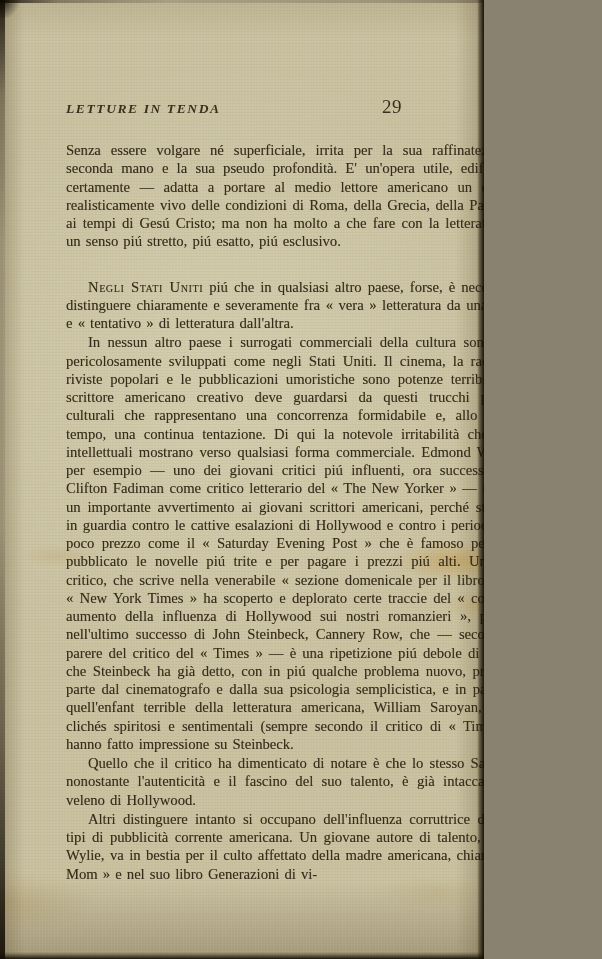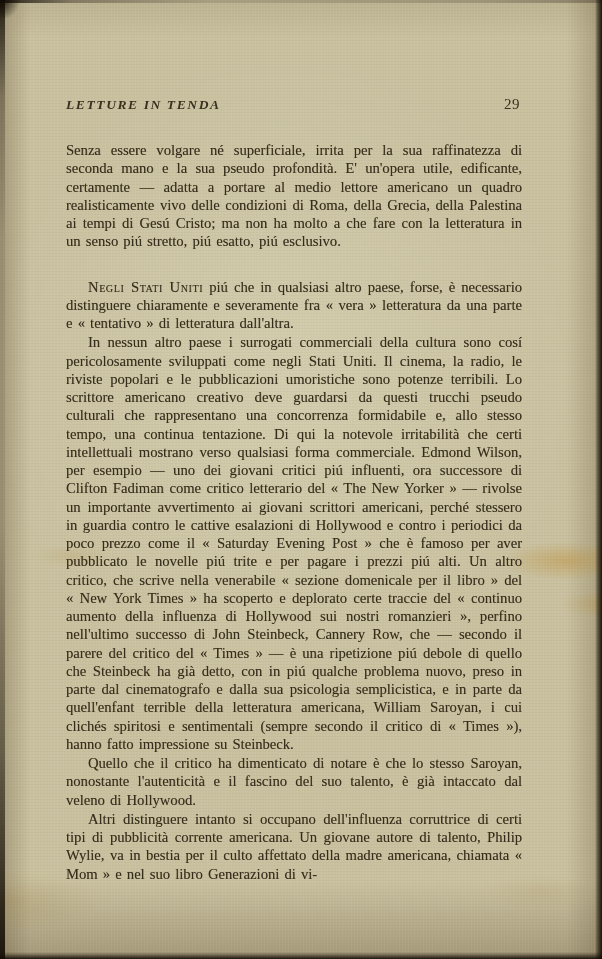--- a/index.html
+++ b/index.html
@@ -4,21 +4,21 @@
 <style>
   html, body {
     margin: 0;
     padding: 0;
     background: #8a8270;
     font-family: "Liberation Serif", "DejaVu Serif", serif;
   }
 
   .page {
     position: relative;
-    width: 602px;
+    width: 484px;
     height: 959px;
     overflow: hidden;
     background:
       
       repeating-linear-gradient(0deg, rgba(120,105,70,0.05) 0 1px, rgba(120,105,70,0) 1px 3px),
       repeating-linear-gradient(90deg, rgba(255,250,228,0.05) 0 1px, rgba(255,250,228,0) 1px 3px),
       
       radial-gradient(ellipse 90px 28px at 94% 58.5%, rgba(186,128,26,0.38), rgba(186,128,26,0) 70%),
       radial-gradient(ellipse 60px 20px at 100% 63%, rgba(186,128,26,0.22), rgba(186,128,26,0) 70%),
       radial-gradient(ellipse 55px 16px at 12% 58%, rgba(170,125,40,0.14), rgba(170,125,40,0) 70%),
@@ -57,21 +57,21 @@
     align-items: baseline;
     color: #3a3020;
   }
   .head-title {
     font-style: italic;
     font-weight: bold;
     font-size: 13.5px;
     letter-spacing: 1.6px;
   }
   .head-page {
-    font-size: 15px;
+    font-size: 19px;
     letter-spacing: 0.5px;
     transform: translateX(-2px);
   }
 
   .text-block {
     position: absolute;
     top: 140px;
     left: 65px;
     width: 458px;
     color: #362c1b;

